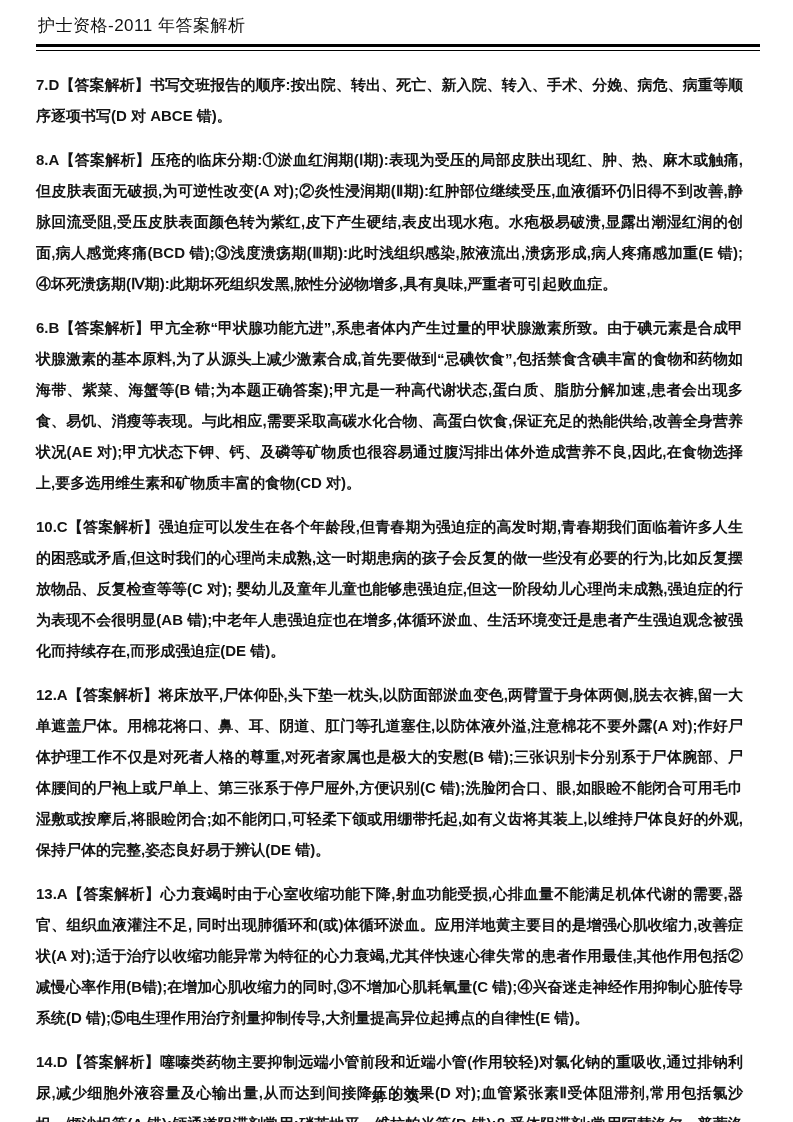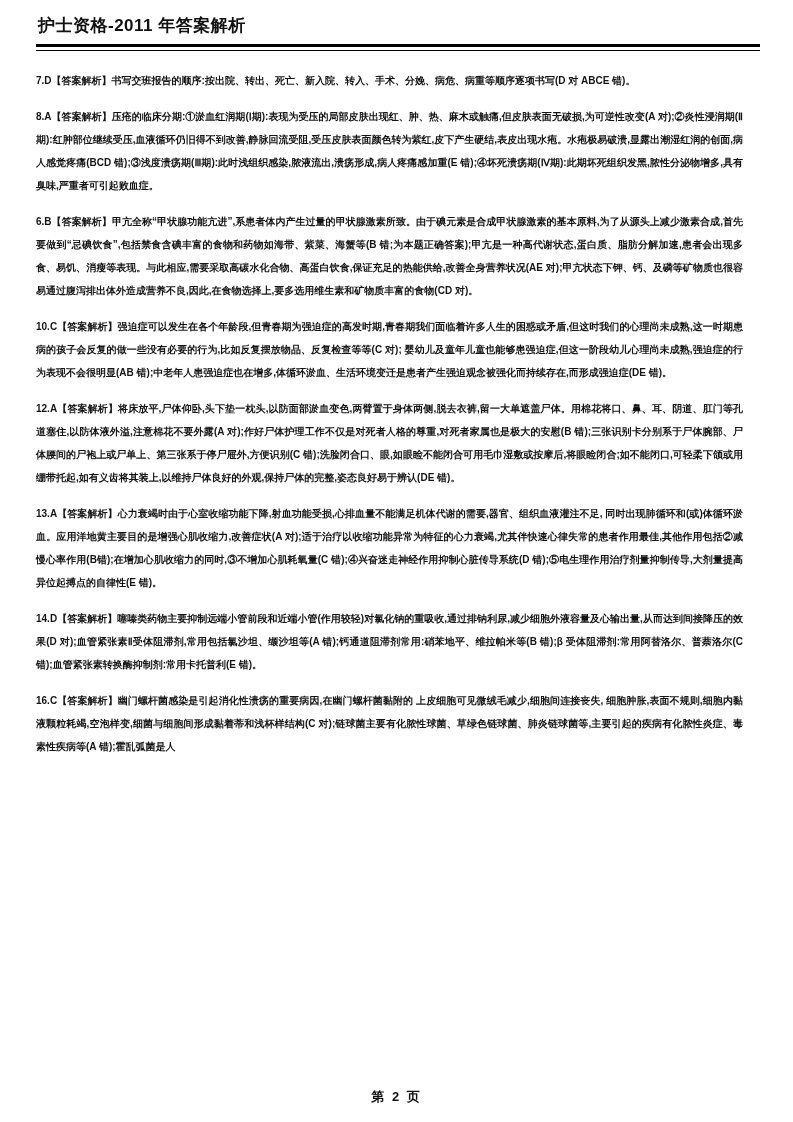--- a/index.html
+++ b/index.html
@@ -17,39 +17,39 @@
   }
   .page {
     box-sizing: border-box;
     width: 793px;
     height: 1122px;
     padding: 14px 33px 0 36px;
     position: relative;
   }
   .doc-header .doc-title {
     font-size: 17px;
-    font-weight: bold;
+    font-weight: normal;
     letter-spacing: 0.5px;
     color: #111;
     padding-left: 2px;
     margin-bottom: 7px;
   }
   .header-rule {
     height: 3px;
     border-top: 3px solid #000;
     border-bottom: 1px solid #000;
     margin-bottom: 2px;
   }
   .answers {
     margin-top: 18px;
   }
   .item {
     margin: 0 17px 13px 0;
-    font-size: 10px;
-    line-height: 23px;
+    font-size: 15px;
+    line-height: 31px;
     font-weight: 600;
     text-align: justify;
     color: #141414;
     word-break: break-all;
   }
   .item .num,
   .item .label {
     font-weight: 700;
   }
   .item-11 {

